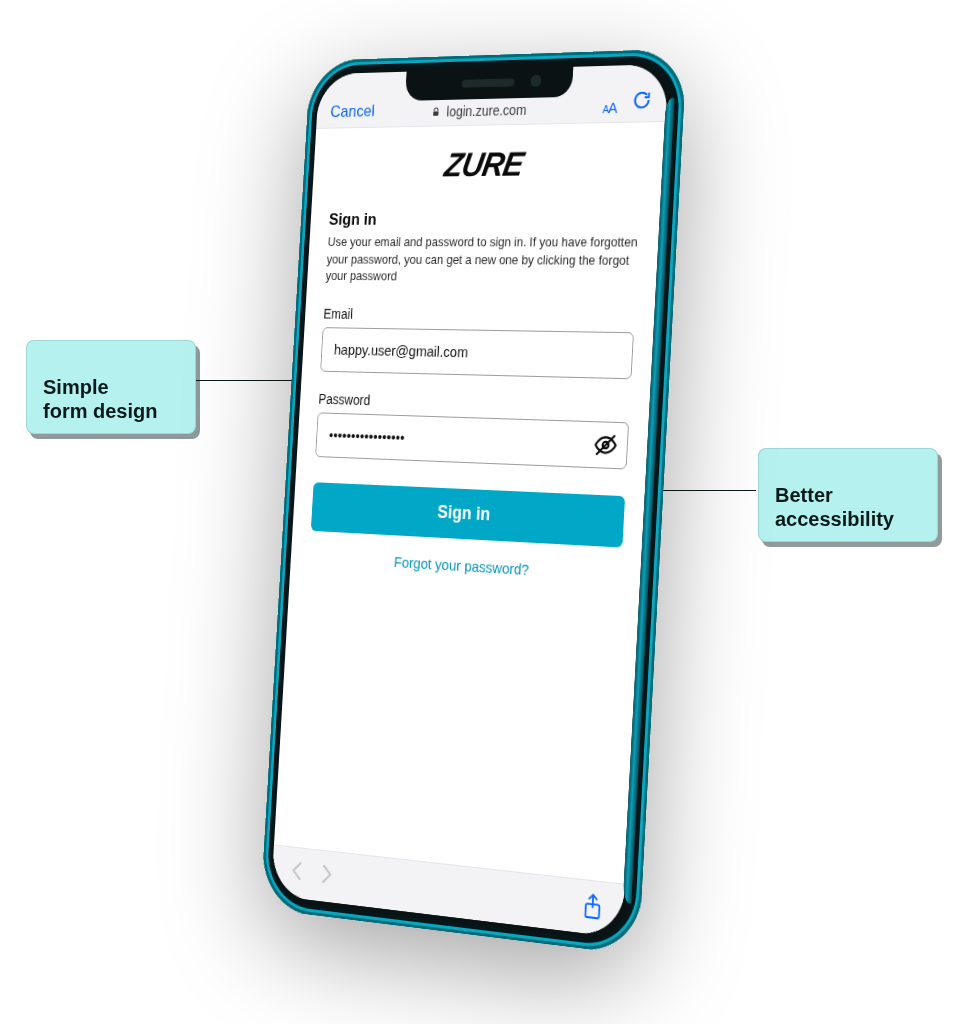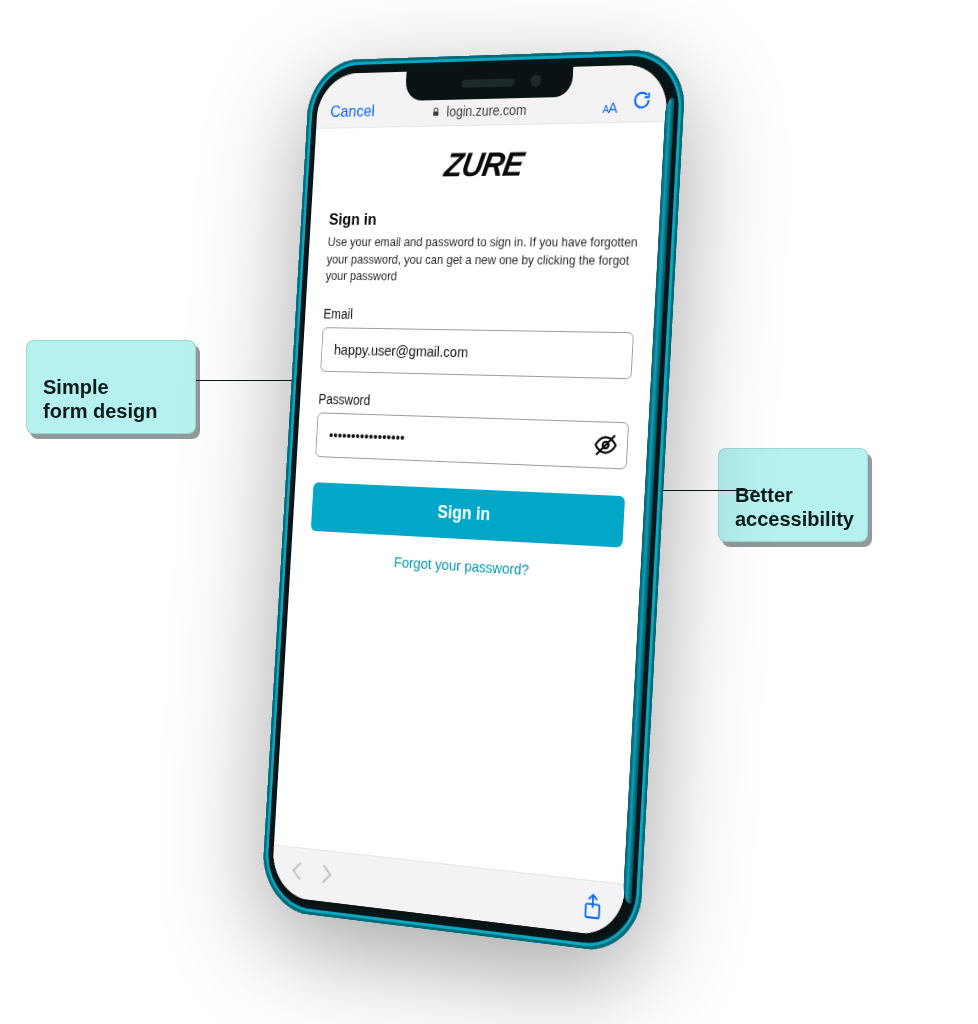--- a/index.html
+++ b/index.html
@@ -248,21 +248,21 @@
     color:#0a1a1a;
     white-space:pre-line;
   }
   .callout-line{
     position:absolute;
     height:0;
     border-top:1.5px solid #0a1a1a;
   }
   #callout-left{ left:26px;  top:340px; width:170px;}
   #line-left{    left:196px; top:380px; width:96px;}
-  #callout-right{left:718px; top:448px; width:150px;}
+  #callout-right{left:758px; top:448px; width:180px;}
   #line-right{   left:656px; top:490px; width:100px;}
 </style>
 </head>
 <body>
 
 <div id="callout-left" class="callout">
   <span>Simple
 form design</span>
 </div>
 <div id="line-left" class="callout-line"></div>

